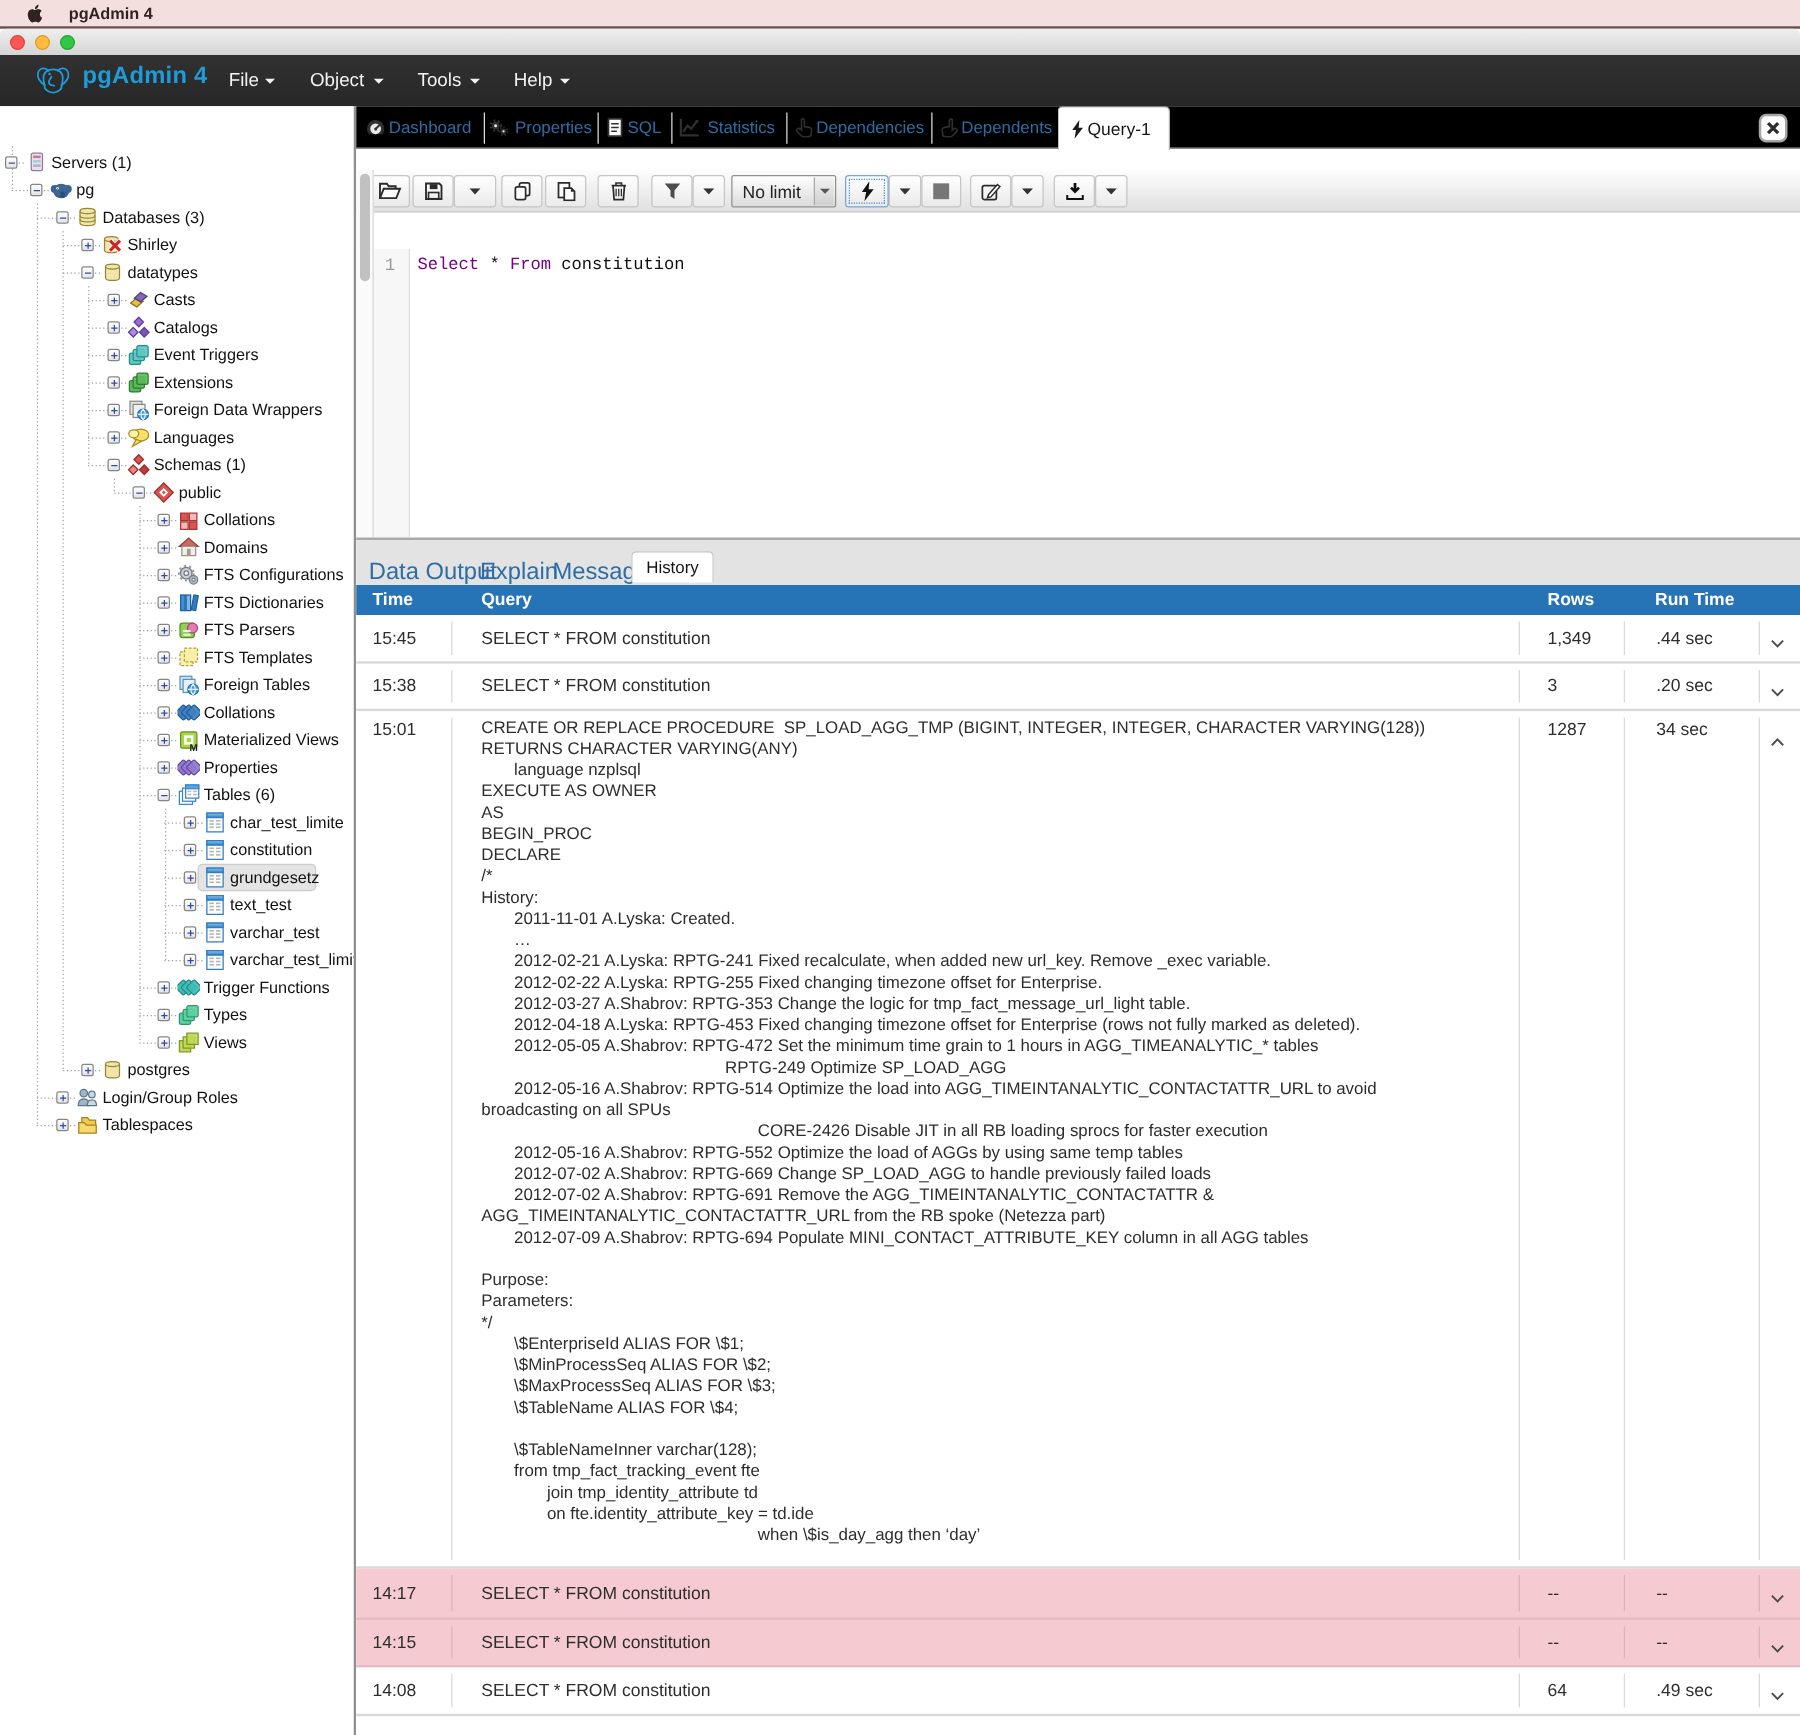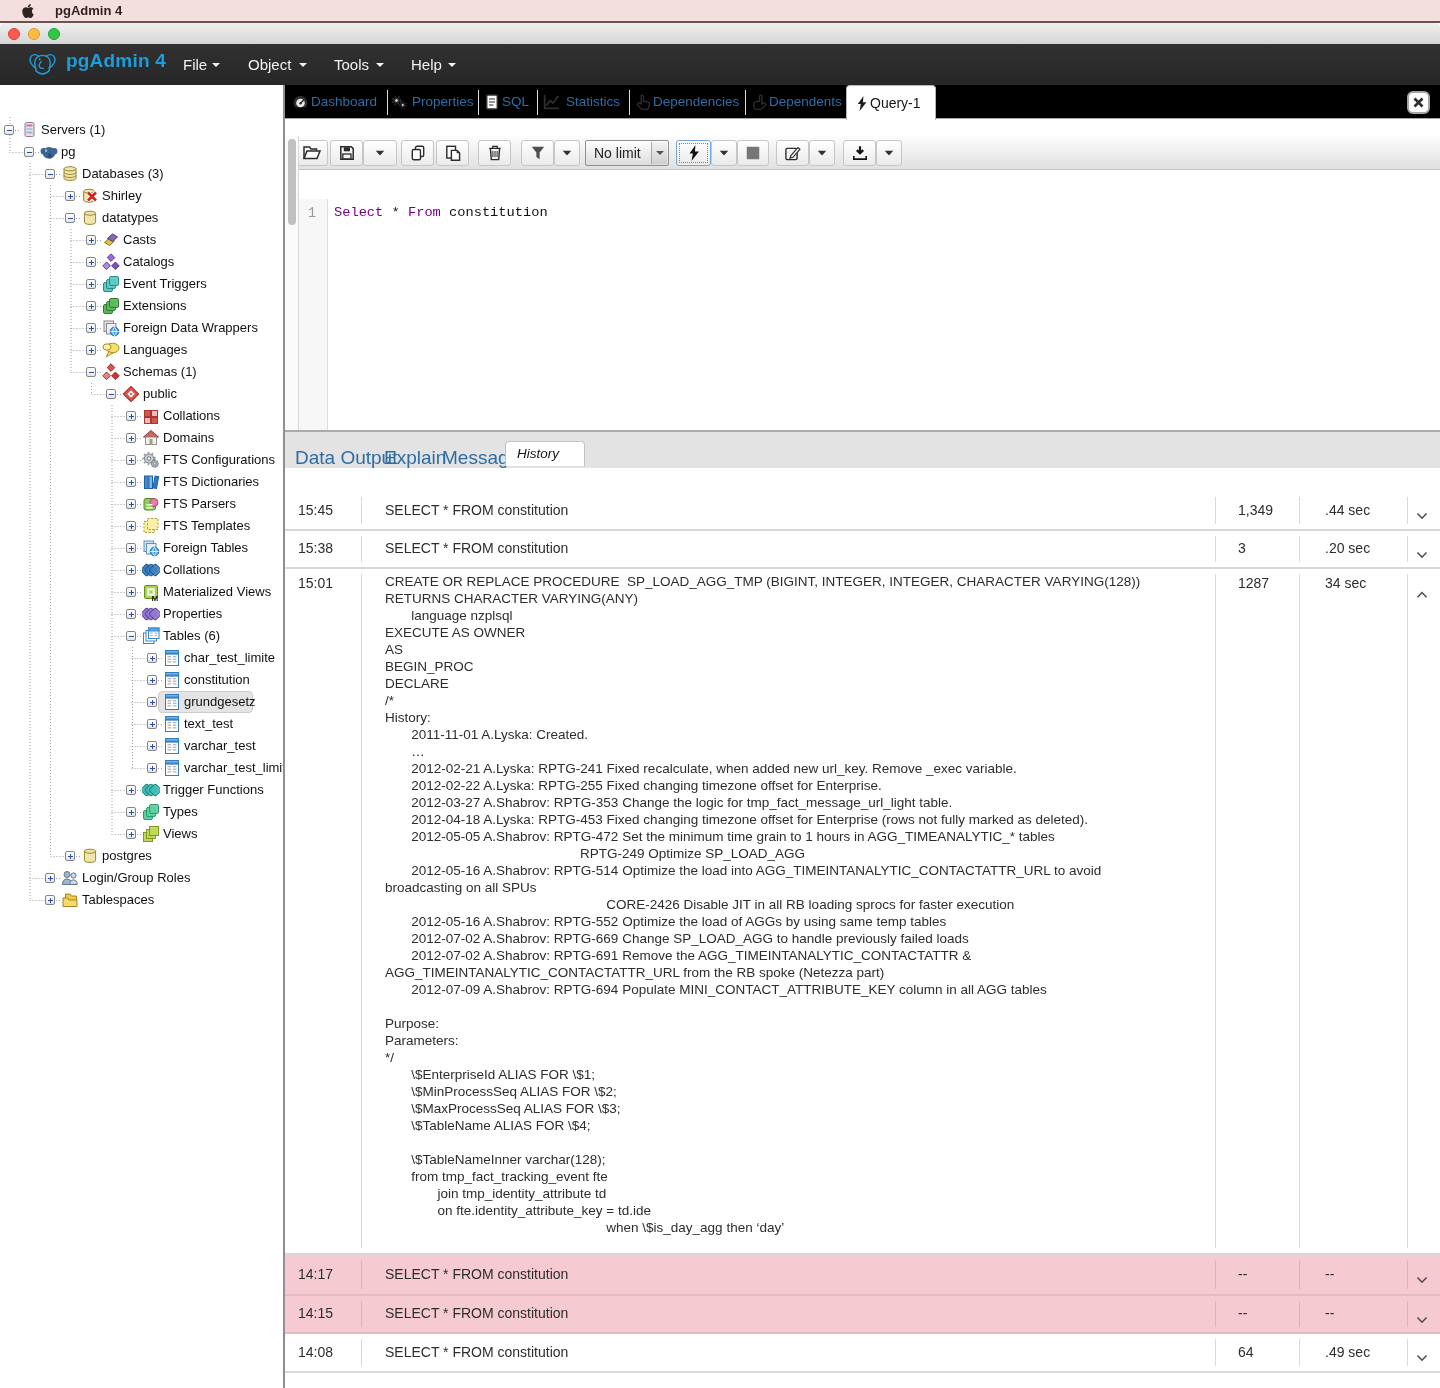--- a/index.html
+++ b/index.html
@@ -46,21 +46,21 @@
 #editor{position:absolute;left:0;top:63px;width:1155px;height:247px;background:#fff;}
 #gutter{position:absolute;left:13px;top:0;width:30px;height:247px;background:#f7f7f7;border-right:1px solid #ddd;}
 #gutter div{position:absolute;left:4px;top:6px;width:20px;text-align:center;font-family:"Liberation Mono",monospace;font-size:14px;color:#999;}
 #codeline{position:absolute;left:49px;top:6px;font-family:"Liberation Mono",monospace;font-size:13.7px;color:#111;white-space:pre;}
 .kw{color:#708;}
 #lscroll{position:absolute;left:0;top:0;width:14px;height:345px;background:#fafafa;border-right:1px solid #d8d8d8;}
 #lthumb{position:absolute;left:3px;top:3px;width:8px;height:86px;background:#c1c1c1;border-radius:4px;}
 #bpanel{position:absolute;left:0;top:345px;width:1155px;height:958px;border-top:2px solid #aaa;background:#fff;}
 #btabs{position:absolute;left:0;top:0;width:1155px;height:36px;background:#e3e3e3;}
 .btab{position:absolute;top:15px;font-size:19px;color:#2e6da4;}
-#htab{position:absolute;left:220px;top:9px;width:80px;height:25px;background:#fff;border:1px solid #c2c2c2;border-bottom:none;border-radius:4px 4px 0 0;font-style:italic;}
+#htab{position:absolute;left:220px;top:9px;width:66px;height:25px;background:#fff;border:1px solid #c2c2c2;border-bottom:none;border-radius:4px 4px 0 0;}
 #htab span{position:absolute;left:11px;top:4px;font-size:13.5px;color:#151515;}
 #ghdr{position:absolute;left:0;top:36px;width:1155px;height:24px;background:#2674b5;color:#fff;font-size:14px;font-weight:bold;}
 #ghdr span{position:absolute;top:3px;}
 .grow{position:absolute;left:0;width:1155px;background:#fff;}
 .grow.pink{background:#f5cbd1;}
 .gtime{position:absolute;left:13px;font-size:14px;color:#2d2d2d;}
 .gquery{position:absolute;left:100px;font-size:14px;color:#2d2d2d;}
 .gnum{position:absolute;left:953px;font-size:14px;color:#2d2d2d;}
 .grt{position:absolute;left:1040px;font-size:14px;color:#2d2d2d;}
 .vsep{position:absolute;top:5px;bottom:5px;width:1px;background:#d9d9d9;}
@@ -899,20 +899,26 @@
     </div>
     <div id="bpanel">
       <div id="btabs">
         <span class="btab" style="left:10px">Data Output</span>
         <span class="btab" style="left:99px">Explain</span>
         <span class="btab" style="left:157px">Messages</span>
         <div id="htab">
           <span>History</span>
         </div>
       </div>
+      <div id="ghdr">
+        <span style="left:13px">Time</span>
+        <span style="left:100px">Query</span>
+        <span style="left:953px">Rows</span>
+        <span style="left:1039px">Run Time</span>
+      </div>
       <div class="grow" style="top:60px;height:39px;border-bottom:2px solid #d8d8d8">
         <div class="vsep" style="left:76px"></div>
         <div class="vsep" style="left:930px"></div>
         <div class="vsep" style="left:1014px"></div>
         <div class="vsep" style="left:1122px"></div>
         <span class="gtime" style="top:10px">15:45</span>
         <span class="gquery" style="top:10px">SELECT * FROM constitution</span>
         <span class="gnum" style="top:10px">1,349</span>
         <span class="grt" style="top:10px">.44 sec</span>
         <span class="chev" style="top:14px"><svg width="12" height="8" viewBox="0 0 12 8">

